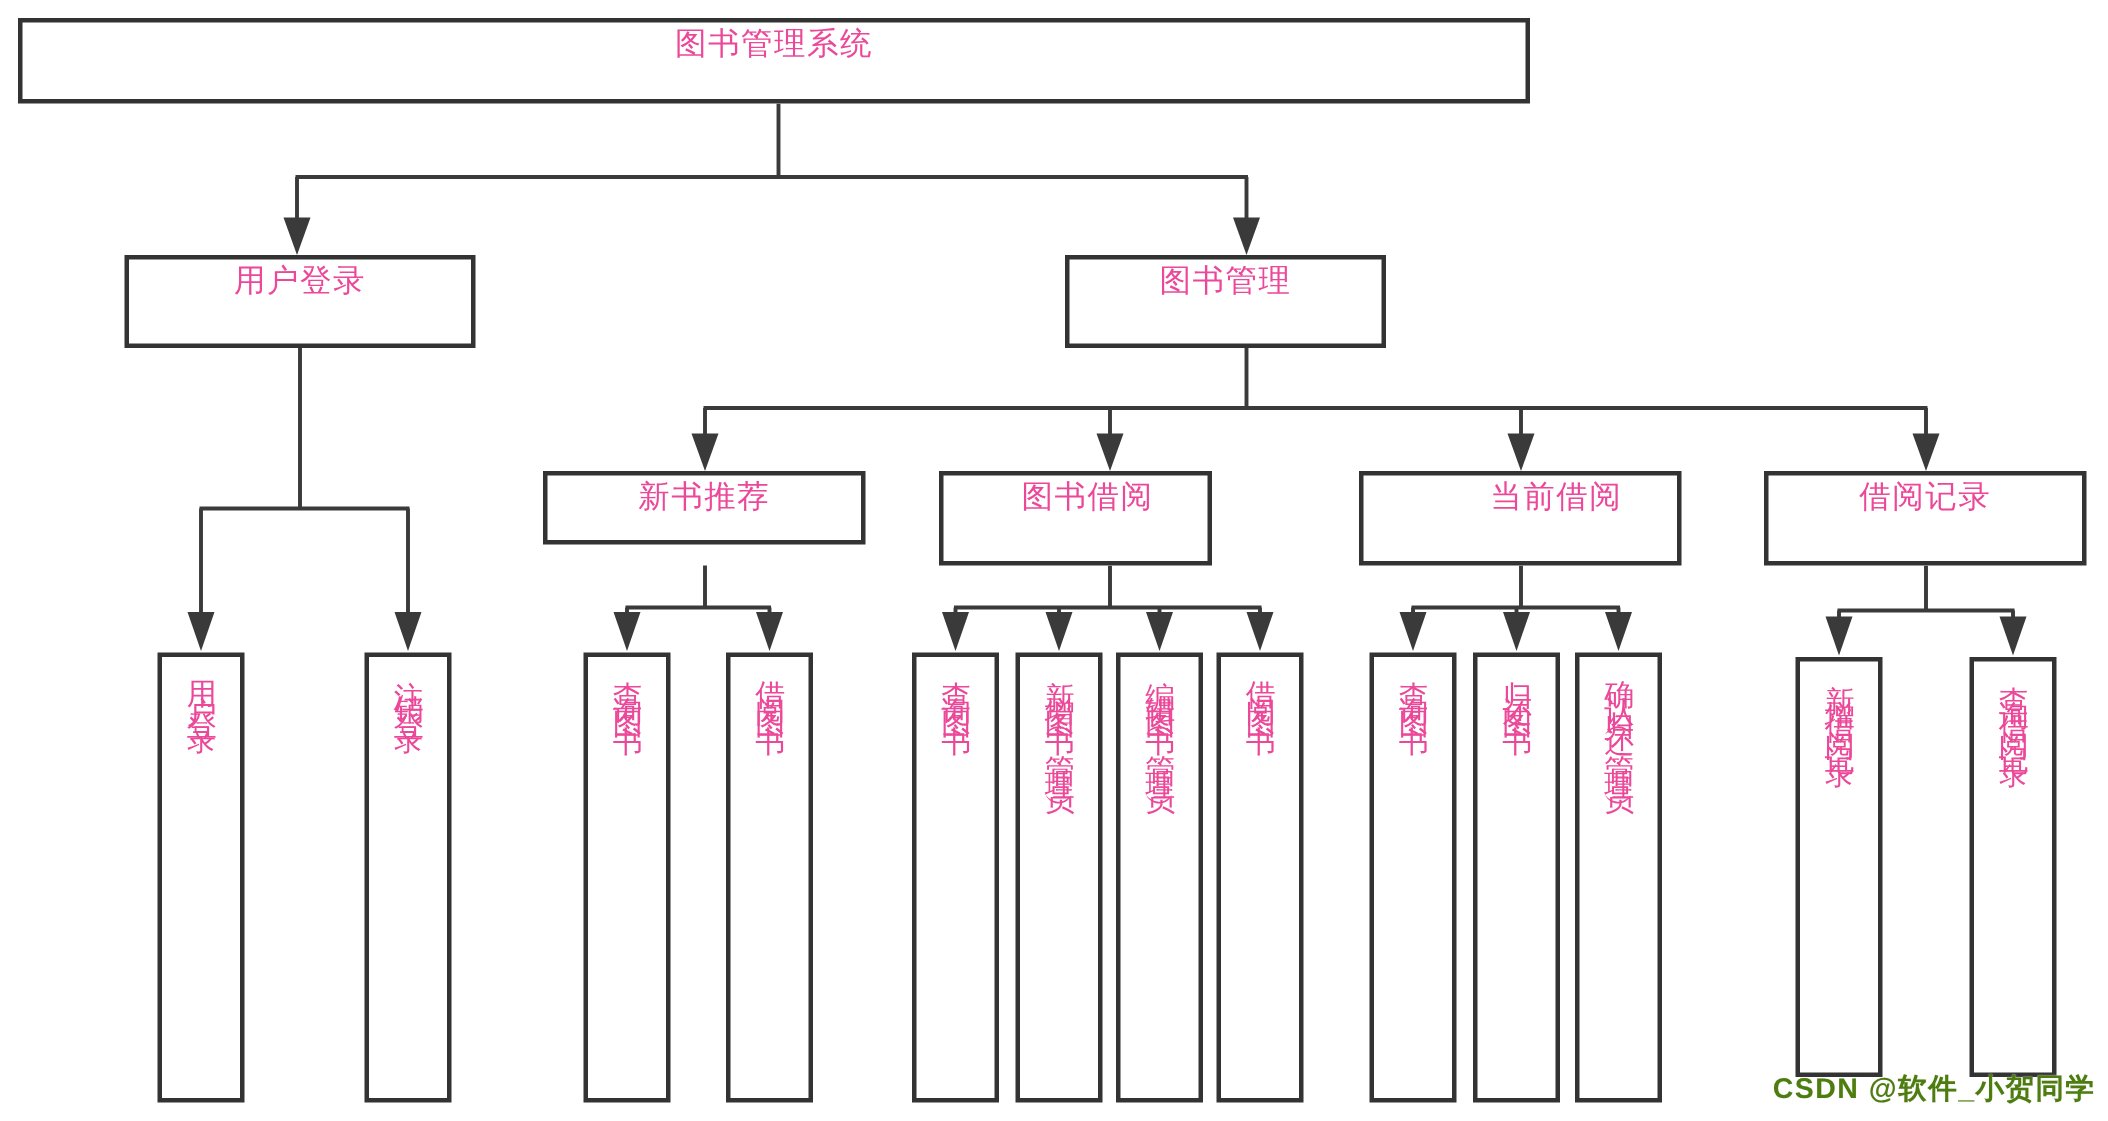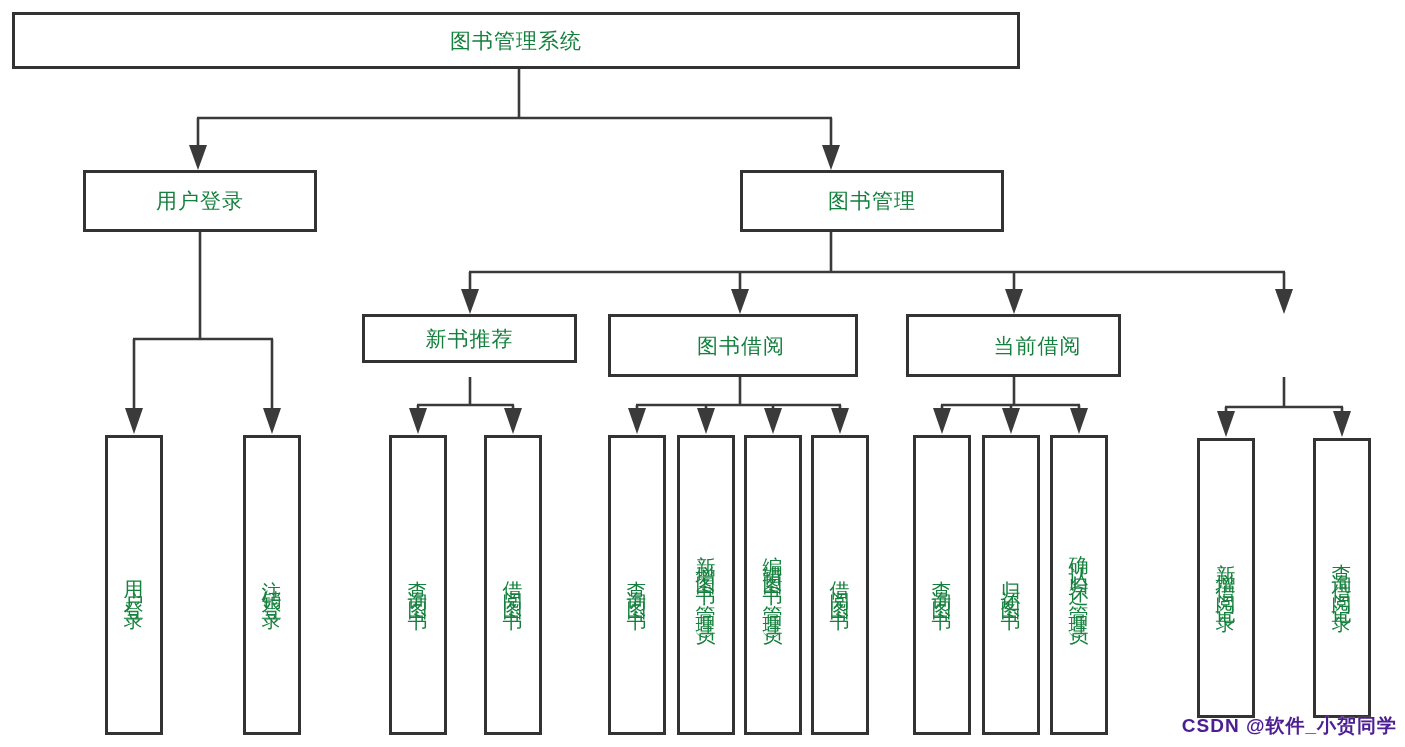--- a/index.html
+++ b/index.html
@@ -15,23 +15,22 @@
     position: absolute;
     left: 0; top: 0;
     width: 1405px; height: 747px;
     z-index: 0;
   }
   .node {
     position: absolute;
     background: #ffffff;
     border: 3px solid #333333;
     display: flex;
-    align-items: center;
     justify-content: center;
-    color: #15803d;
+    color: #ec4899;
     z-index: 1;
     box-sizing: border-box;
   }
   .node.h span {
     font-size: 21px;
     letter-spacing: 1px;
     white-space: nowrap;
   }
   .node.v span {
     writing-mode: vertical-rl;
@@ -40,21 +39,21 @@
     line-height: 1;
     letter-spacing: 10px;
     white-space: nowrap;
   }
   .watermark {
     position: absolute;
     right: 8px;
     bottom: 8px;
     font-size: 19px;
     font-weight: 600;
-    color: #4c1d95;
+    color: #4d7c0f;
     text-shadow: 0 0 1px #e6e6e6;
     z-index: 2;
     letter-spacing: 1px;
     white-space: nowrap;
   }
 </style>
 </head>
 <body>
 
 <div id="canvas">
@@ -106,32 +105,35 @@
     </g>
   </svg>
 
   <div class="node h" style="left:12px; top:12px; width:1008px; height:57px;">
     <span>图书管理系统</span>
   </div>
 
   <div class="node h" style="left:83px; top:170px; width:234px; height:62px;">
     <span>用户登录</span>
   </div>
-  <div class="node h" style="left:740px; top:170px; width:264px; height:62px;">
+  <div class="node h" style="left:710px; top:170px; width:214px; height:62px;">
     <span>图书管理</span>
   </div>
 
   <div class="node h" style="left:362px; top:314px; width:215px; height:49px;">
     <span>新书推荐</span>
   </div>
-  <div class="node h" style="left:608px; top:314px; width:250px; height:63px;padding-left:16px;">
+  <div class="node h" style="left:626px; top:314px; width:182px; height:63px;padding-left:16px;">
     <span>图书借阅</span>
   </div>
   <div class="node h" style="left:906px; top:314px; width:215px; height:63px;padding-left:48px;">
     <span>当前借阅</span>
+  </div>
+  <div class="node h" style="left:1176px; top:314px; width:215px; height:63px;">
+    <span>借阅记录</span>
   </div>
 
   <div class="node v" style="left:105px; top:435px; width:58px; height:300px;">
     <span>用户登录</span>
   </div>
   <div class="node v" style="left:243px; top:435px; width:58px; height:300px;">
     <span>注销登录</span>
   </div>
 
   <div class="node v" style="left:389px; top:435px; width:58px; height:300px;">

